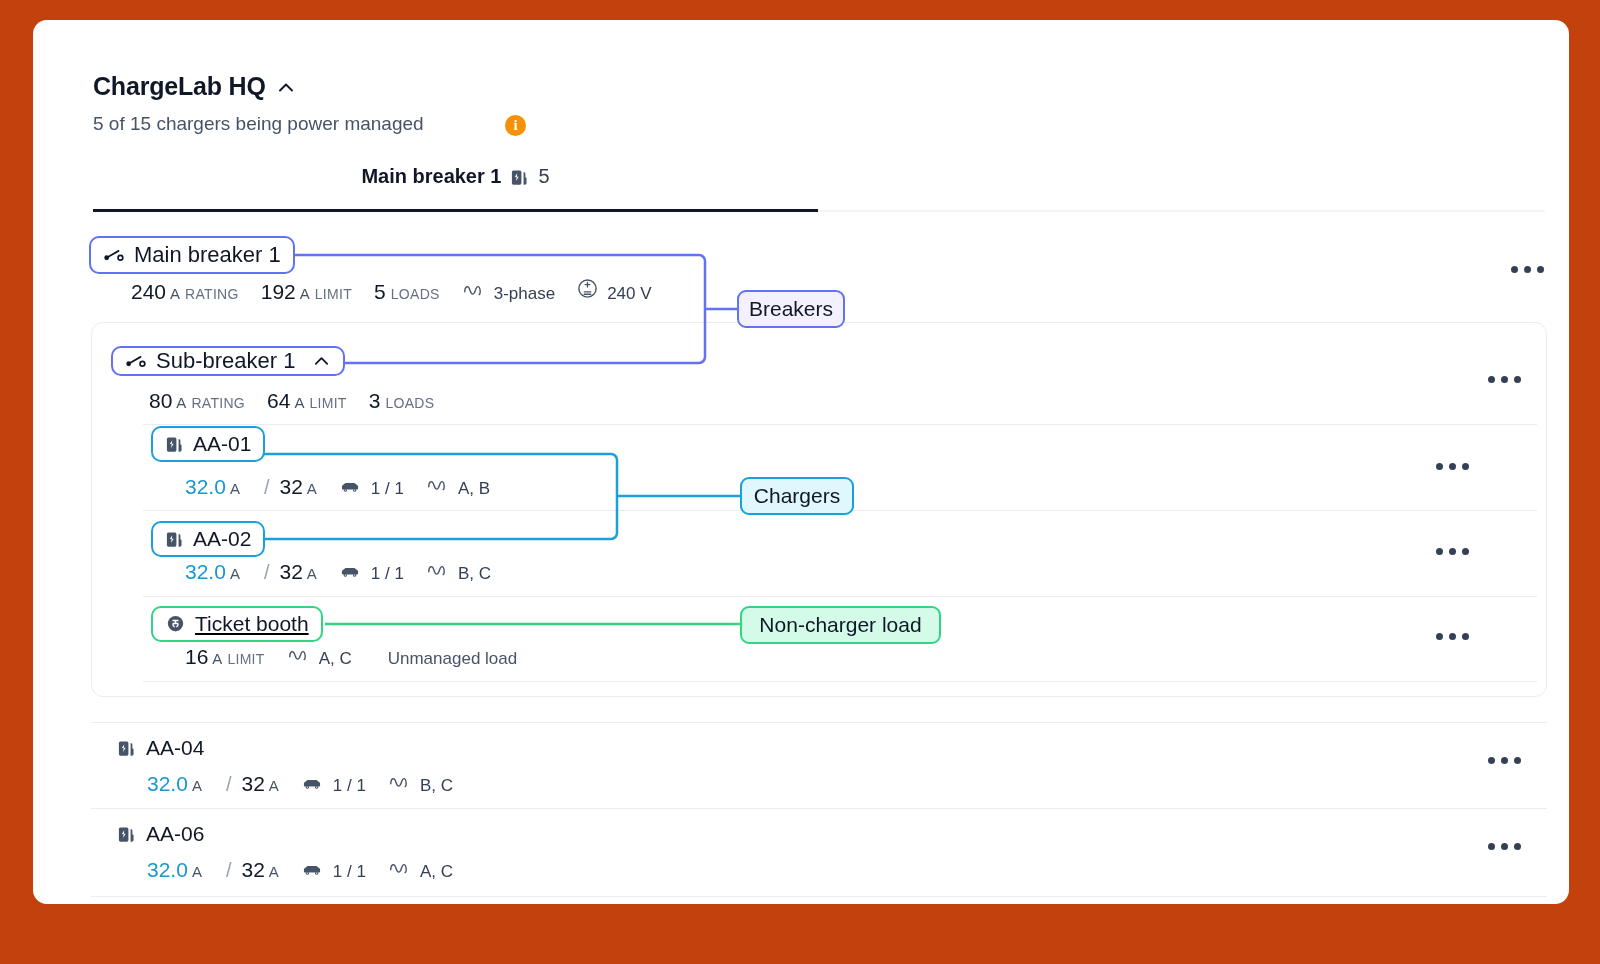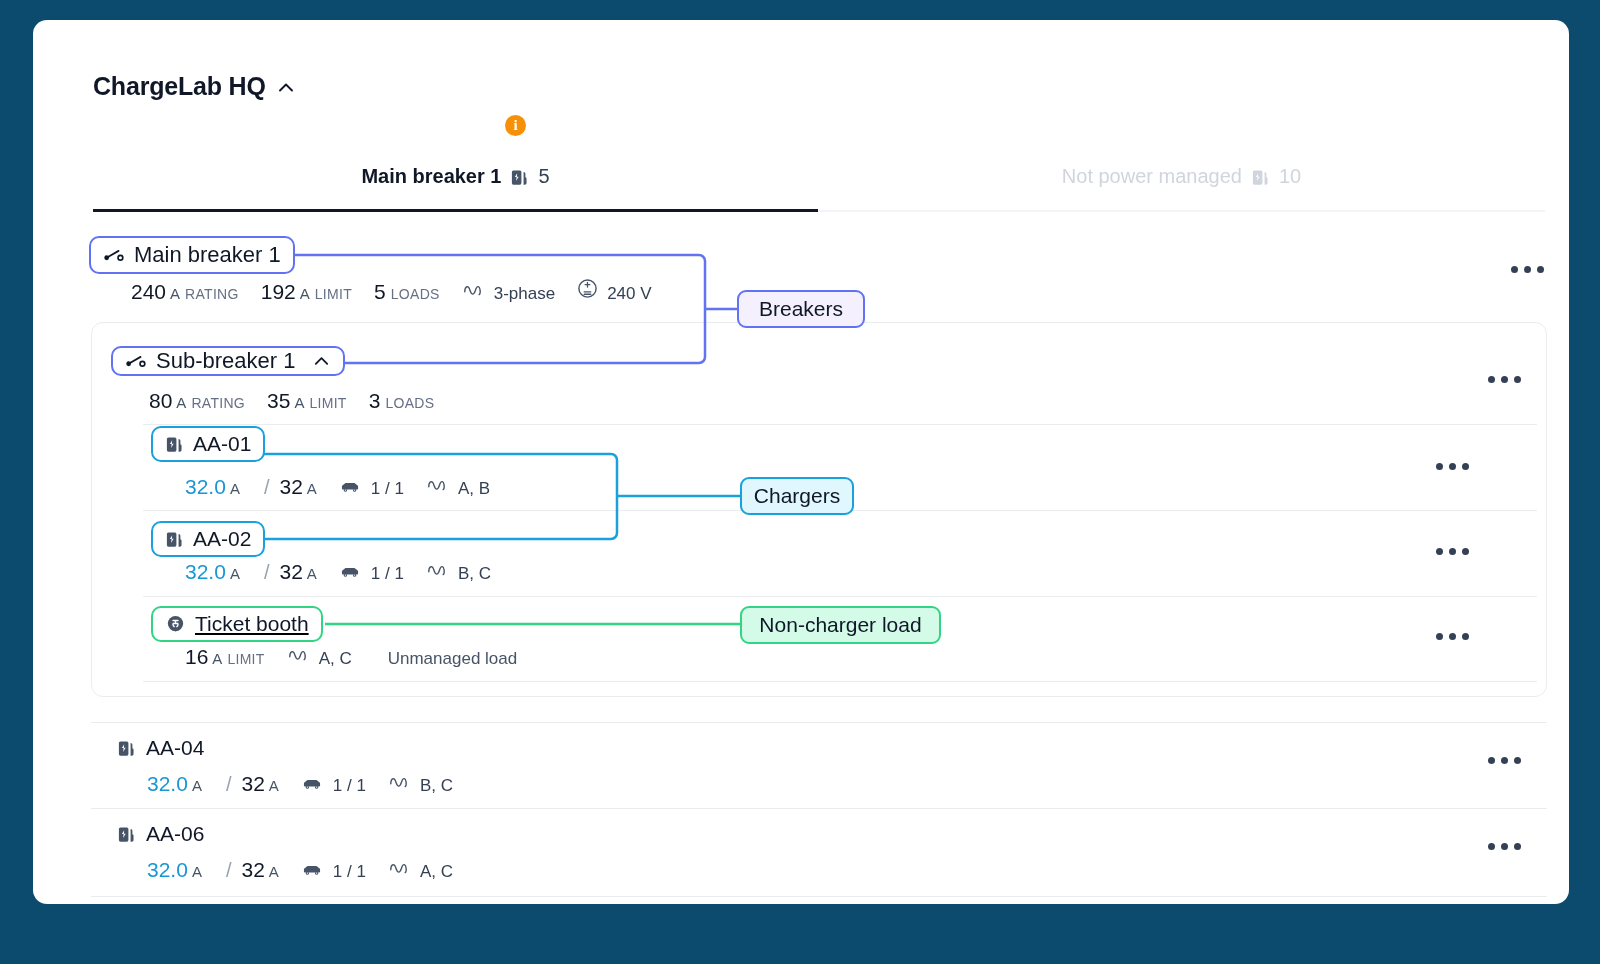--- a/index.html
+++ b/index.html
@@ -10,21 +10,21 @@
     background: #ffffff;
     font-family: "Liberation Sans", sans-serif;
     overflow: hidden;
   }
 
   
   #frame {
     position: absolute;
     left: 0; top: 0;
     width: 1600px; height: 964px;
-    background: #0c4a6e;
+    background: #c2410c;
   }
   #card {
     position: absolute;
     left: 33px; top: 20px;
     width: 1536px; height: 884px;
     background: #ffffff;
     border-radius: 14px;
   }
 
   
@@ -153,45 +153,35 @@
 
 <div id="frame">
 <div id="card">
 
   <div id="hdr-title">ChargeLab HQ</div>
   <div id="hdr-collapse">
     <svg width="20" height="20" viewBox="0 0 20 20">
           <path d="M4 12.5 L10 6.5 L16 12.5" fill="none" stroke="#101828" stroke-width="1.9" stroke-linecap="round" stroke-linejoin="round"></path>
         </svg>
   </div>
+  <div id="hdr-sub">5 of 15 chargers being power managed</div>
   <div id="hdr-info">i</div>
 
   <div id="tabs">
     <div class="tab" id="tab-main">
       <span class="tab-label">Main breaker 1</span>
       <span class="ico" style="margin-top:3px;">
         <svg width="19" height="19" viewBox="0 0 20 20">
           <rect x="2" y="2.5" width="10" height="15" rx="1.6" fill="#475467"></rect>
           <path d="M7.6 5.4 L5.1 9.6 H7 L6.4 13.6 L9.1 9.2 H7.2 Z" fill="#ffffff"></path>
           <path d="M14.3 4.3 c1.1 0 1.9 .8 1.9 1.9 v3.1 c0 .7 .55 1.2 1.2 1.2 v5.4 c0 1 -.8 1.8 -1.8 1.8 h-1.3 z" fill="#475467"></path>
         </svg>
       </span>
       <span class="tab-count">5</span>
     </div>
-    <div class="tab" id="tab-npm">
-      <span class="tab-label">Not power managed</span>
-      <span class="ico" style="margin-top:3px;">
-        <svg width="19" height="19" viewBox="0 0 20 20">
-          <rect x="2" y="2.5" width="10" height="15" rx="1.6" fill="#d0d5dd"></rect>
-          <path d="M7.6 5.4 L5.1 9.6 H7 L6.4 13.6 L9.1 9.2 H7.2 Z" fill="#ffffff"></path>
-          <path d="M14.3 4.3 c1.1 0 1.9 .8 1.9 1.9 v3.1 c0 .7 .55 1.2 1.2 1.2 v5.4 c0 1 -.8 1.8 -1.8 1.8 h-1.3 z" fill="#d0d5dd"></path>
-        </svg>
-      </span>
-      <span class="tab-count">10</span>
-    </div>
     <div class="tab-underline" id="ul-main"></div>
     <div class="tab-underline" id="ul-npm"></div>
   </div>
 
   <div class="pill purple" style="left:56px; top:216px; height:38px;">
     <span class="ico">
       <svg width="22" height="16" viewBox="0 0 24 16">
         <circle cx="4" cy="11" r="2.6" fill="#101828"></circle>
         <circle cx="19" cy="11" r="2.6" fill="none" stroke="#101828" stroke-width="1.8"></circle>
         <path d="M4 11 L17 3.5" stroke="#101828" stroke-width="1.9" stroke-linecap="round"></path>
@@ -258,21 +248,21 @@
     </span>
   </div>
 
   <div class="metrics" style="left:116px; top:369px;">
     <span class="m-grp">
       <span class="m-val">80</span>
       <span class="m-unit">A</span>
       <span class="m-lbl">RATING</span>
     </span>
     <span class="m-grp">
-      <span class="m-val">35</span>
+      <span class="m-val">64</span>
       <span class="m-unit">A</span>
       <span class="m-lbl">LIMIT</span>
     </span>
     <span class="m-grp">
       <span class="m-val">3</span>
       <span class="m-lbl">LOADS</span>
     </span>
   </div>
 
   <div class="kebab" style="left:1455px; top:356px;">
@@ -516,21 +506,21 @@
 
     <path d="M 262 235 H 666 a6 6 0 0 1 6 6 V 337 a6 6 0 0 1 -6 6 H 306" fill="none" stroke="#6172f3" stroke-width="2.5"></path>
     <path d="M 672 289 H 704" fill="none" stroke="#6172f3" stroke-width="2.5"></path>
 
     <path d="M 224 434 H 578 a6 6 0 0 1 6 6 V 513 a6 6 0 0 1 -6 6 H 224" fill="none" stroke="#1aa0dd" stroke-width="2.5"></path>
     <path d="M 584 476 H 708" fill="none" stroke="#1aa0dd" stroke-width="2.5"></path>
 
     <path d="M 292 604 H 708" fill="none" stroke="#32d583" stroke-width="2.5"></path>
   </svg>
 
-  <div class="callout purple" style="left:704px; top:270px; width:128px; height:38px;">
+  <div class="callout purple" style="left:704px; top:270px; width:108px; height:38px;">
     <span>Breakers</span>
   </div>
   <div class="callout blue" style="left:707px; top:457px; width:114px; height:38px;">
     <span>Chargers</span>
   </div>
   <div class="callout green" style="left:707px; top:586px; width:201px; height:38px;">
     <span>Non-charger load</span>
   </div>
 
 </div>

